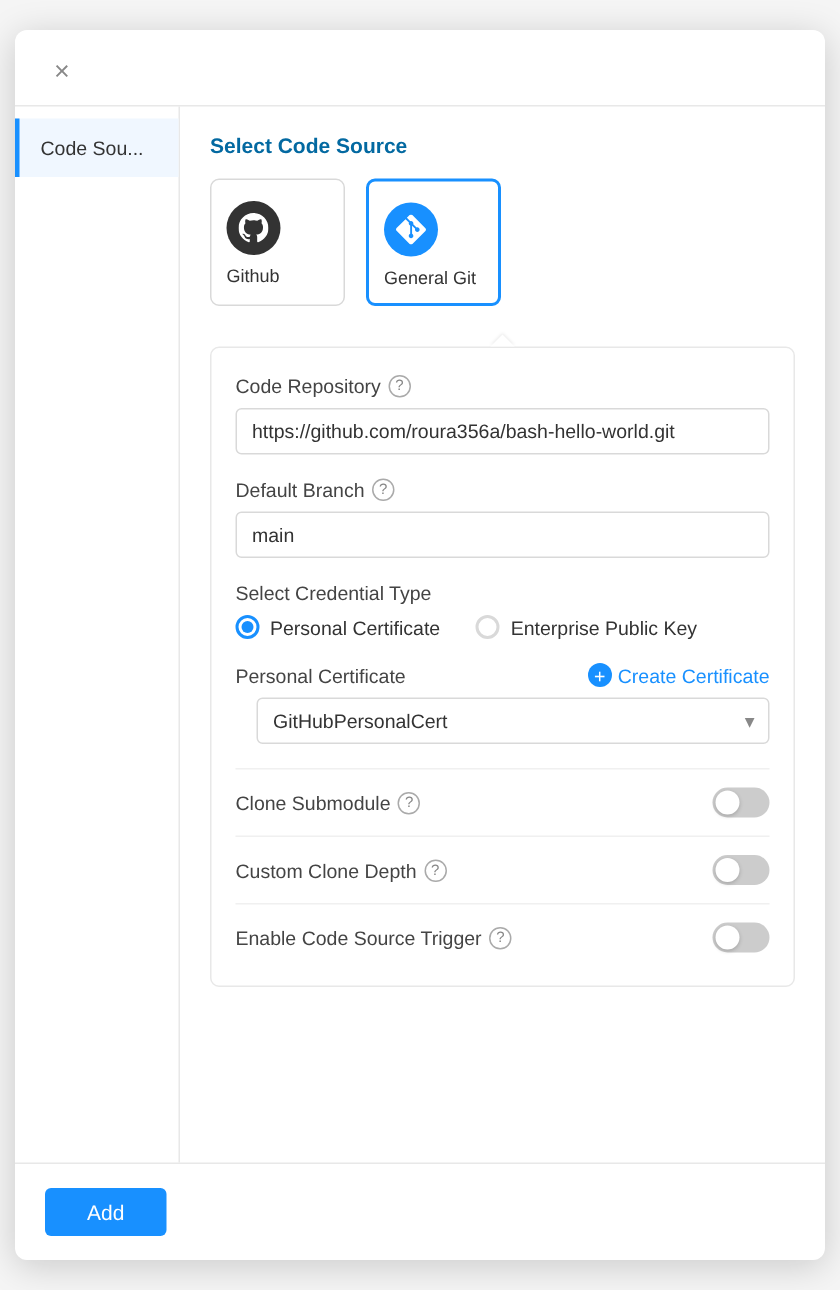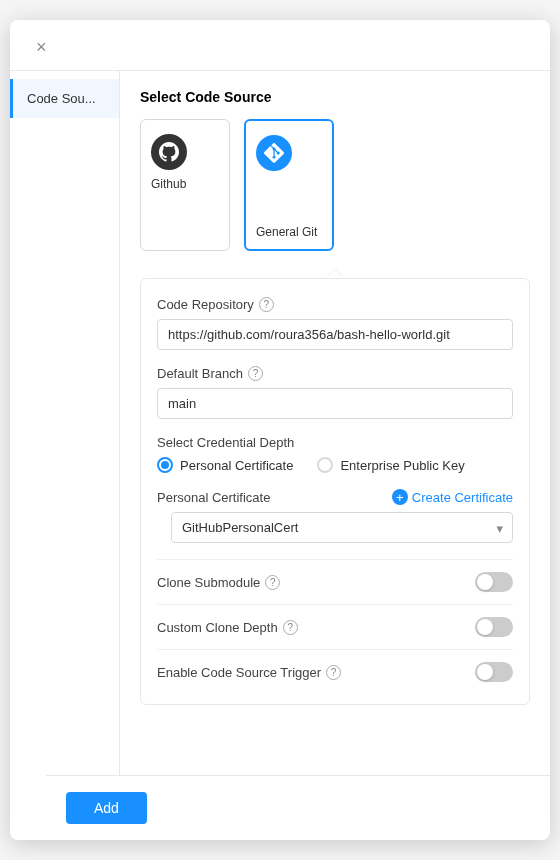--- a/index.html
+++ b/index.html
@@ -63,21 +63,21 @@
       font-weight: 500;
     }
     .content {
       flex: 1;
       padding: 18px 20px;
       overflow-y: auto;
     }
     .section-title {
       font-size: 14px;
       font-weight: 600;
-      color: #000000;
+      color: #0369a1;
       margin-bottom: 14px;
     }
     .source-options {
       display: flex;
       gap: 14px;
       margin-bottom: 20px;
     }
     .source-card {
       width: 90px;
       border: 1px solid #d9d9d9;
@@ -85,21 +85,20 @@
       padding: 14px 10px 10px 10px;
       display: flex;
       flex-direction: column;
       align-items: flex-start;
       cursor: pointer;
       background: #fff;
     }
     .source-card.selected {
       border: 2px solid #1890ff;
       background: #fff;
-      gap: 47px;
     }
     .source-card .icon-circle {
       width: 36px;
       height: 36px;
       border-radius: 50%;
       display: flex;
       align-items: center;
       justify-content: center;
       margin-bottom: 7px;
       font-size: 18px;
@@ -277,21 +276,20 @@
       top: 2px;
       left: 2px;
       transition: left 0.2s;
       box-shadow: 0 1px 3px rgba(0,0,0,0.2);
     }
     .modal-footer {
       padding: 16px 20px;
       border-top: 1px solid #e8e8e8;
       display: flex;
       align-items: center;
-      margin-left: 36px;
     }
     .add-btn {
       background: #1890ff;
       color: #fff;
       border: none;
       border-radius: 4px;
       padding: 8px 28px;
       font-size: 14px;
       cursor: pointer;
       font-weight: 500;
@@ -363,21 +361,21 @@
 
         <div class="form-group">
           <div class="form-label">
             <span>Default Branch</span>
             <span class="help-icon">?</span>
           </div>
           <input class="form-input" type="text" value="main" style="">
         </div>
 
         <div class="form-group">
-          <div class="form-label">Select Credential Depth</div>
+          <div class="form-label">Select Credential Type</div>
           <div class="credential-type-row">
             <label class="radio-option">
               <div class="radio-circle selected"></div>
               <span>Personal Certificate</span>
             </label>
             <label class="radio-option">
               <div class="radio-circle"></div>
               <span>Enterprise Public Key</span>
             </label>
           </div>

